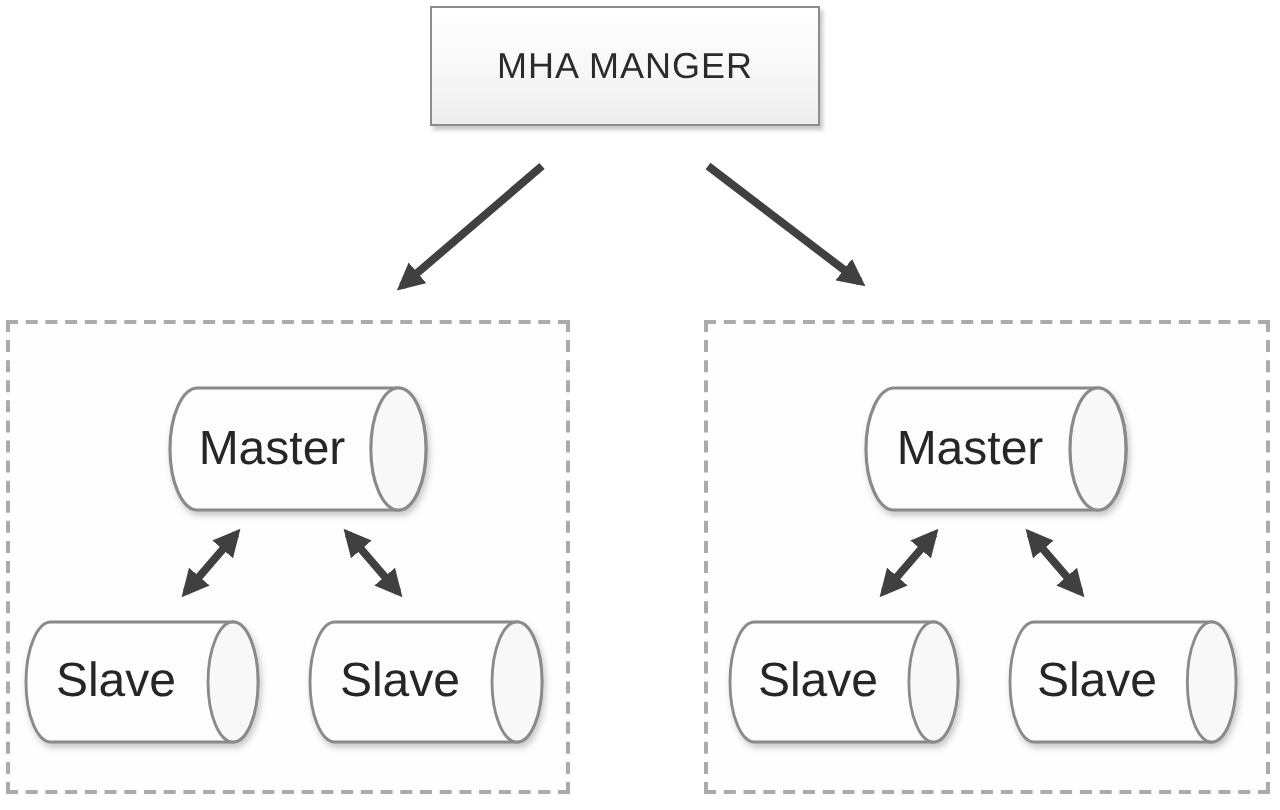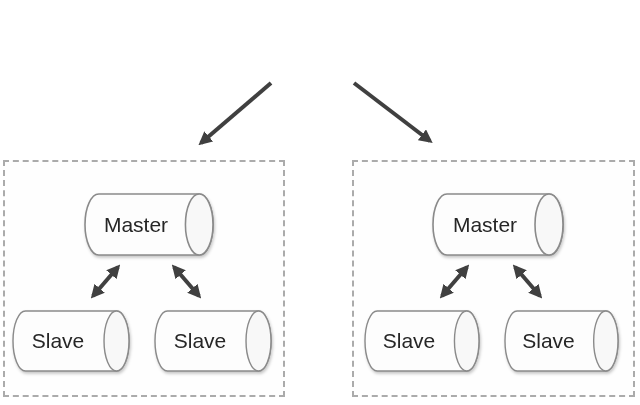--- a/index.html
+++ b/index.html
@@ -55,21 +55,21 @@
     filter: drop-shadow(1.5px 2px 1.5px rgba(0,0,0,0.22));
   }
   .cyl .shape-body { fill: #fdfdfd; stroke: #8a8a8a; stroke-width: 1.6; }
   .cyl .shape-cap  { fill: #f8f8f8; stroke: #8a8a8a; stroke-width: 1.6; }
   .cyl-label {
     position: absolute;
     left: 0; right: 26px; top: 0; bottom: 0;
     display: flex;
     align-items: center;
     justify-content: center;
-    font-size: 21px;
+    font-size: 24px;
     color: #262626;
   }
   .cyl-master-1 { left: 85px;  top: 193px; width: 128px; height: 63px; }
   .cyl-slave-1a { left: 13px;  top: 310px; width: 116px; height: 62px; }
   .cyl-slave-1b { left: 155px; top: 310px; width: 116px; height: 62px; }
   .cyl-master-2 { left: 433px; top: 193px; width: 130px; height: 63px; }
   .cyl-slave-2a { left: 365px; top: 310px; width: 114px; height: 62px; }
   .cyl-slave-2b { left: 505px; top: 310px; width: 113px; height: 62px; }
   
   .arrows {
@@ -85,20 +85,23 @@
   }
 </style>
 </head>
 <body>
 
 <div class="canvas">
 
   <div class="cluster cluster-left"></div>
   <div class="cluster cluster-right"></div>
 
+  <div class="manager-box">
+    <span>MHA MANGER</span>
+  </div>
 
   <svg class="arrows" viewBox="0 0 640 405">
     <defs>
       <marker id="head" viewBox="0 0 10 10" refX="7.5" refY="5" markerWidth="3.4" markerHeight="3.4" orient="auto-start-reverse">
         <path d="M0,0 L10,5 L0,10 z" fill="#404040"></path>
       </marker>
     </defs>
     <line class="arrow-line" x1="271" y1="83" x2="201" y2="143" marker-end="url(#head)"></line>
     <line class="arrow-line" x1="354" y1="83" x2="430" y2="141" marker-end="url(#head)"></line>
     <line class="arrow-line" x1="118" y1="267" x2="93" y2="296" marker-start="url(#head)" marker-end="url(#head)"></line>

